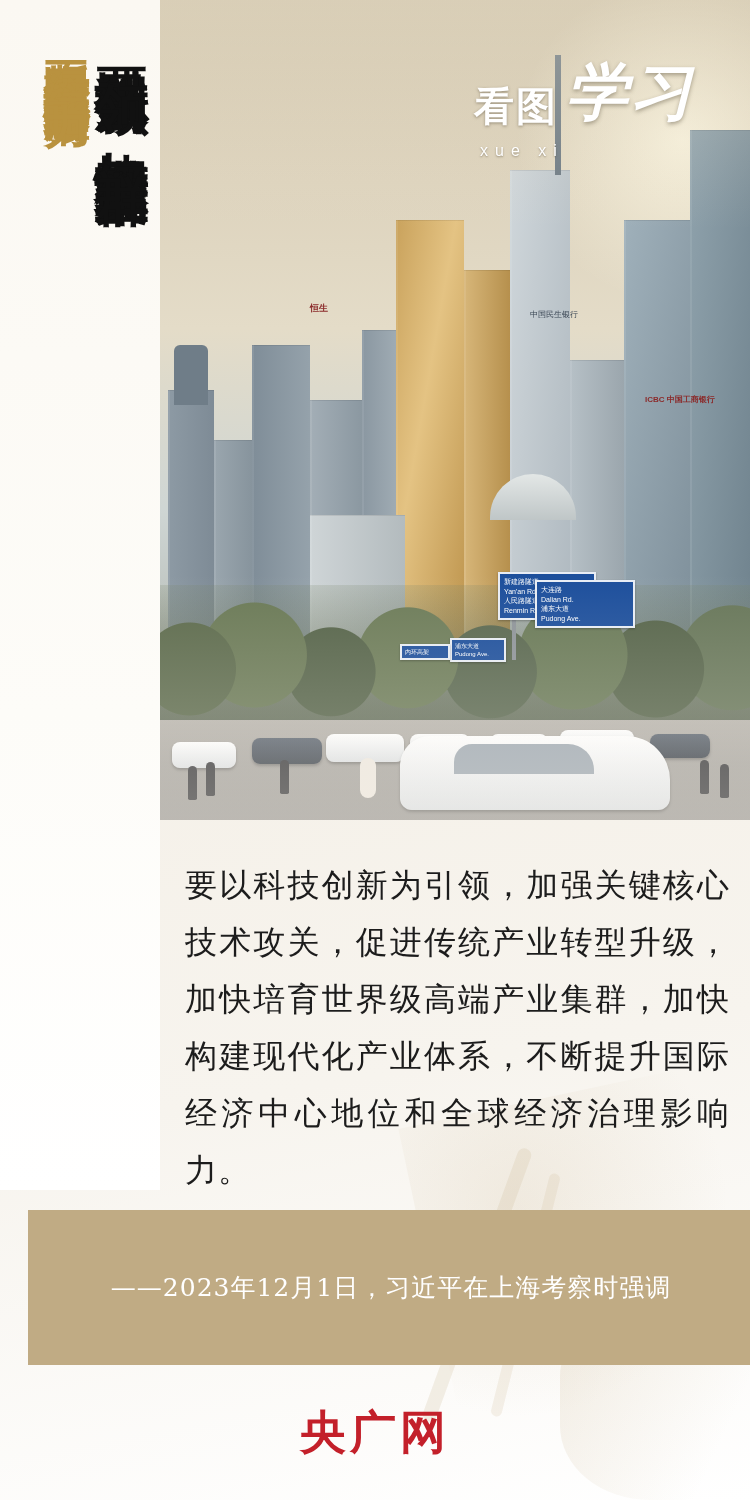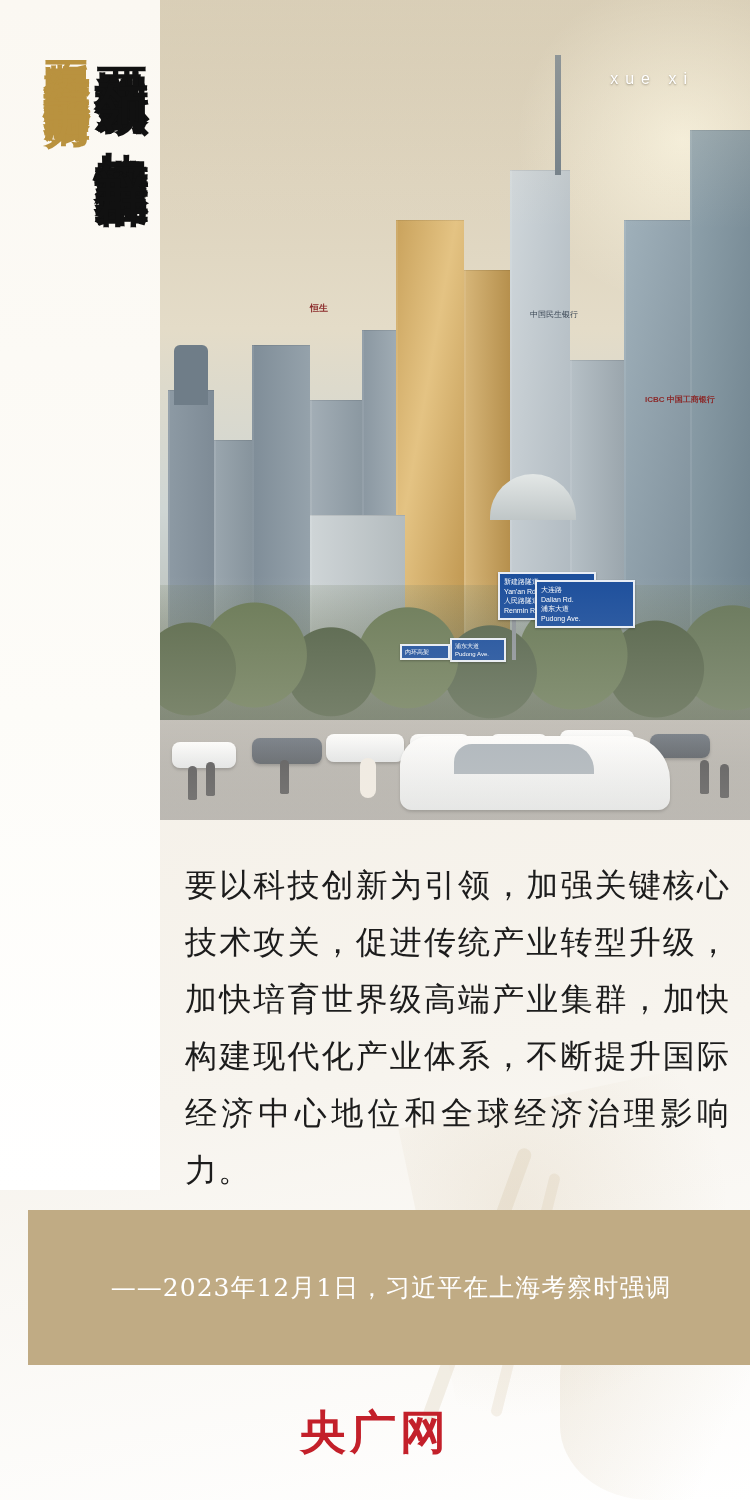--- a/index.html
+++ b/index.html
@@ -197,21 +197,21 @@
     text-shadow: 0 1px 3px rgba(80,70,50,.5);
   }
   .brand-x {
     font-family: "DejaVu Serif", serif; font-weight: bold;
     font-size: 62px; color: #ffffff; margin-left: 8px;
     font-style: italic; letter-spacing: 2px;
     text-shadow: 0 2px 4px rgba(80,70,50,.45);
   }
   .brand-py {
     font-size: 16px; color: #ffffff; letter-spacing: 7px;
-    margin-top: 20px; margin-left: 6px;
+    margin-top: 8px; margin-left: 6px;
     text-shadow: 0 1px 2px rgba(80,70,50,.5);
   }
 
   
   .quote {
     position: absolute;
     left: 185px; top: 860px; width: 545px;
     font-family: Liberation Mono, monospace;
     font-size: 32px;
     line-height: 1.78;
@@ -333,20 +333,24 @@
     <div class="ped" style="left:46px;bottom:24px;"></div>
     <div class="ped" style="left:120px;bottom:26px;"></div>
     <div class="ped white" style="left:200px;bottom:22px;width:16px;height:40px;border-radius:8px;"></div>
     <div class="ped" style="left:540px;bottom:26px;"></div>
     <div class="ped" style="left:560px;bottom:22px;"></div>
 
     <div class="photo-haze"></div>
   </div>
 
   <div class="brand">
+    <div class="brand-row">
+      <span class="brand-k">看图</span>
+      <span class="brand-x">学习</span>
+    </div>
     <span class="brand-py">xue xi</span>
   </div>
 
   <div class="title-band">
     <div class="vtitle main">要以科技创新为引领  加快培育世界级高端产业集群</div>
     <div class="vtitle sub">不断提升国际经济中心地位和全球经济治理影响力</div>
   </div>
 
   <div class="quote">要以科技创新为引领，加强关键核心技术攻关，促进传统产业转型升级，加快培育世界级高端产业集群，加快构建现代化产业体系，不断提升国际经济中心地位和全球经济治理影响力。</div>
 

